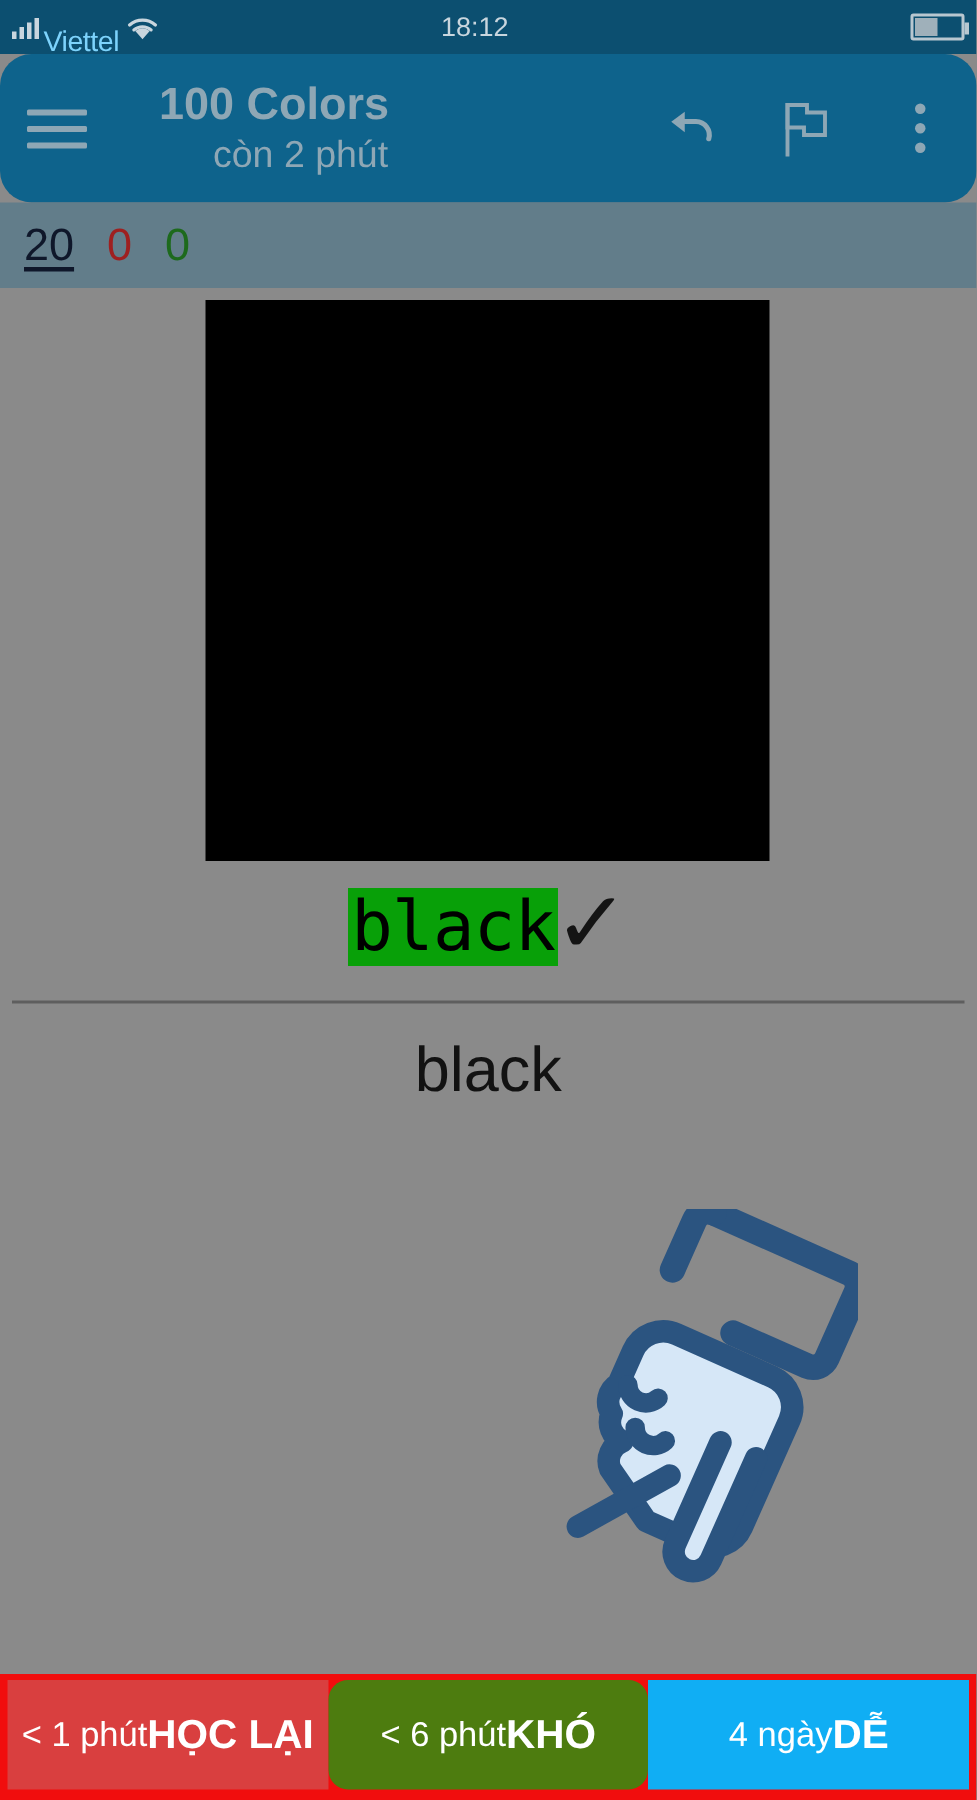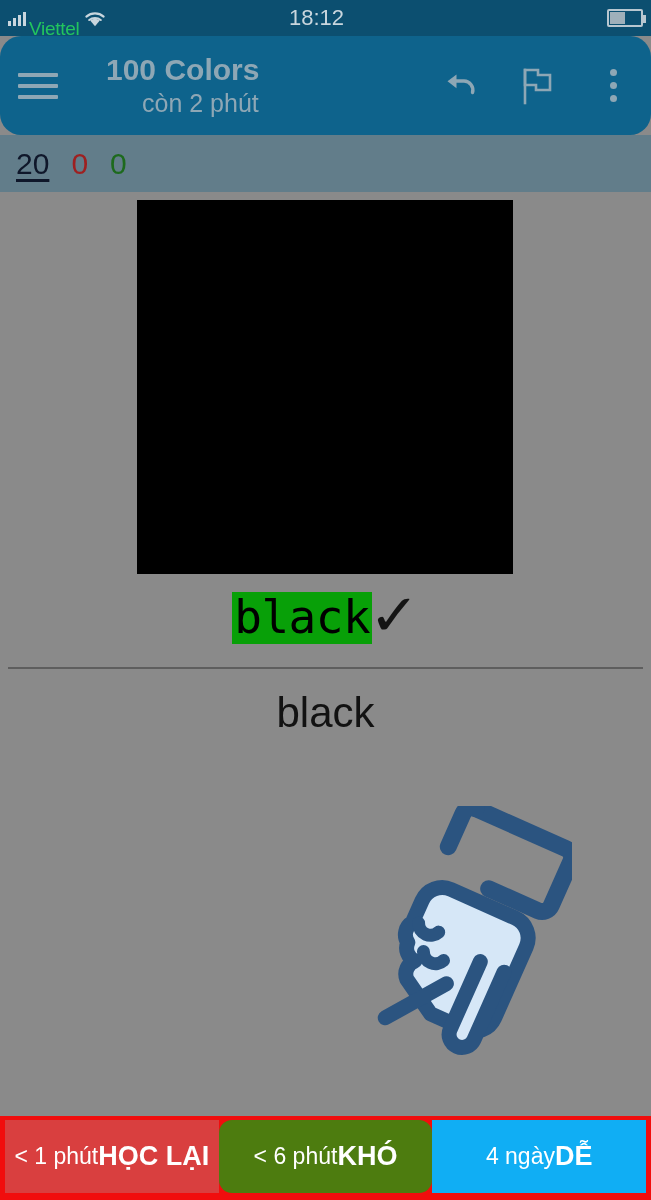--- a/index.html
+++ b/index.html
@@ -30,33 +30,33 @@
     position: relative;
   }
   .sb-left { display: flex; align-items: center; gap: 3px; }
   .sb-signal { display: flex; align-items: flex-end; gap: 2px; height: 15px; }
   .sb-signal i { display: block; width: 3px; background: #c9d6de; }
   .sb-signal i:nth-child(1) { height: 5px; }
   .sb-signal i:nth-child(2) { height: 8px; }
   .sb-signal i:nth-child(3) { height: 11px; }
   .sb-signal i:nth-child(4) { height: 14px; }
   .sb-carrier {
-    color: #22c55e;
+    color: #7dd3fc;
     font-size: 19px;
     letter-spacing: -0.3px;
     line-height: 1;
     margin-top: 20px;
   }
   .sb-wifi { margin-left: 2px; position: relative; width: 22px; height: 17px; }
   .sb-time {
     position: absolute;
     left: 0; right: 18px;
     text-align: center;
     color: #c9d6de;
-    font-size: 22px;
+    font-size: 18px;
     line-height: 1;
   }
   .sb-right { margin-left: auto; display: flex; align-items: center; }
   .sb-batt {
     width: 36px; height: 18px;
     border: 2px solid #b8c7d0;
     border-radius: 2px;
     position: relative;
     display: flex;
     align-items: stretch;

